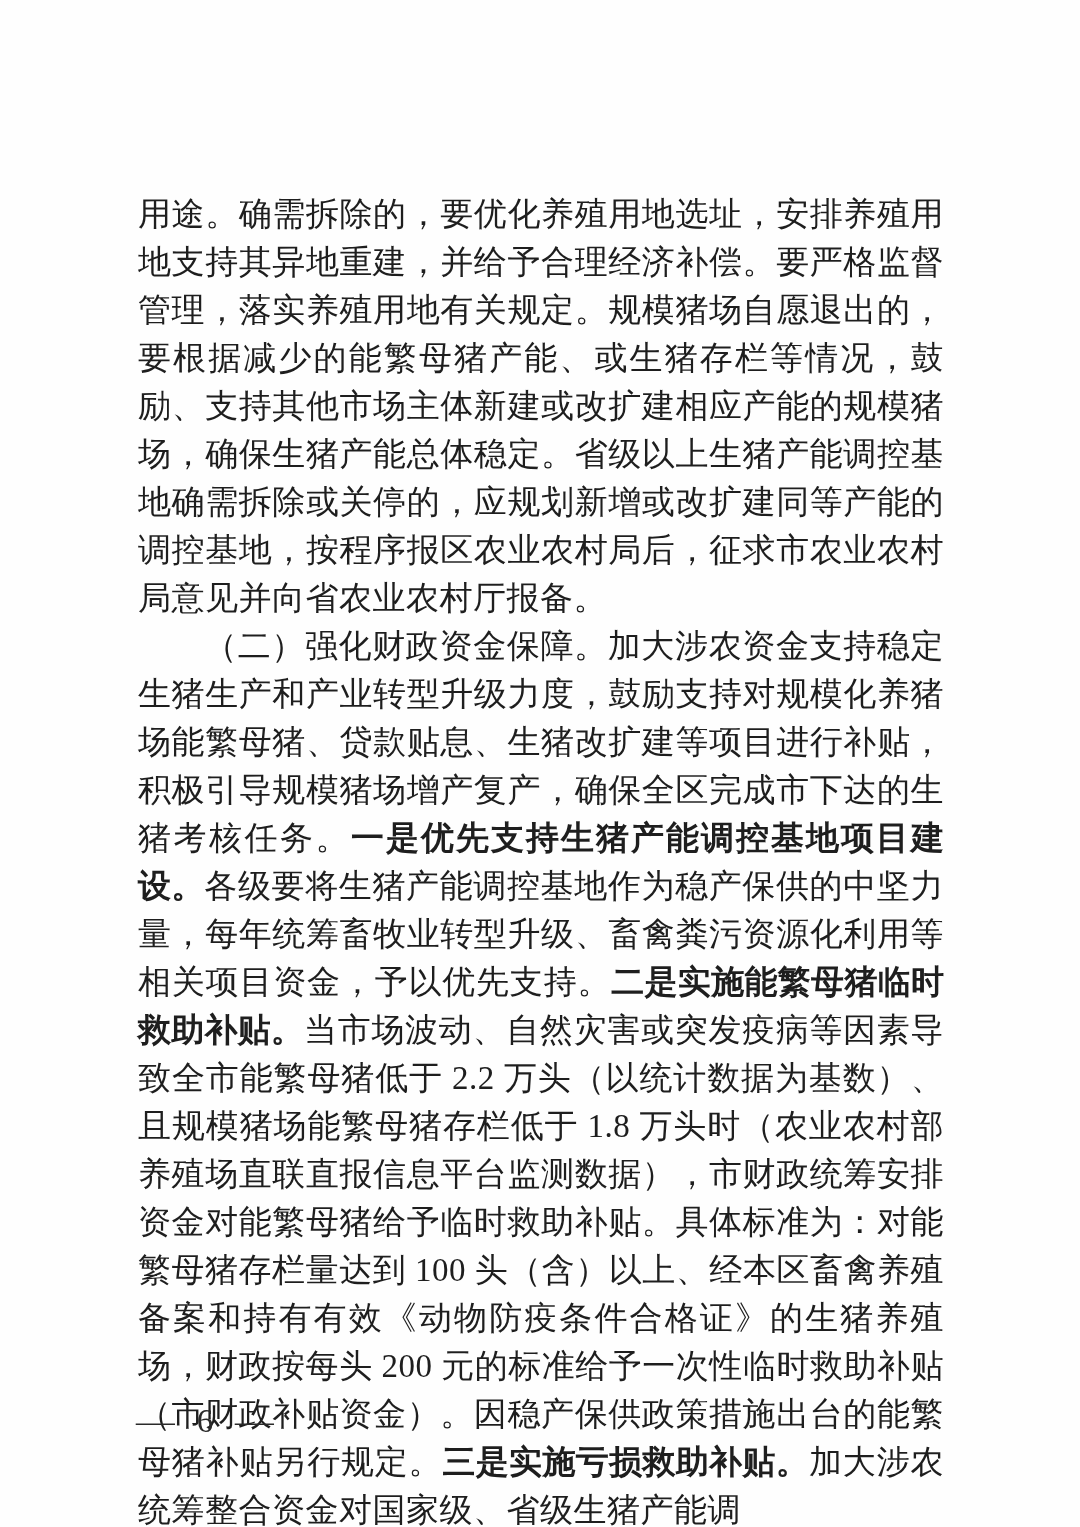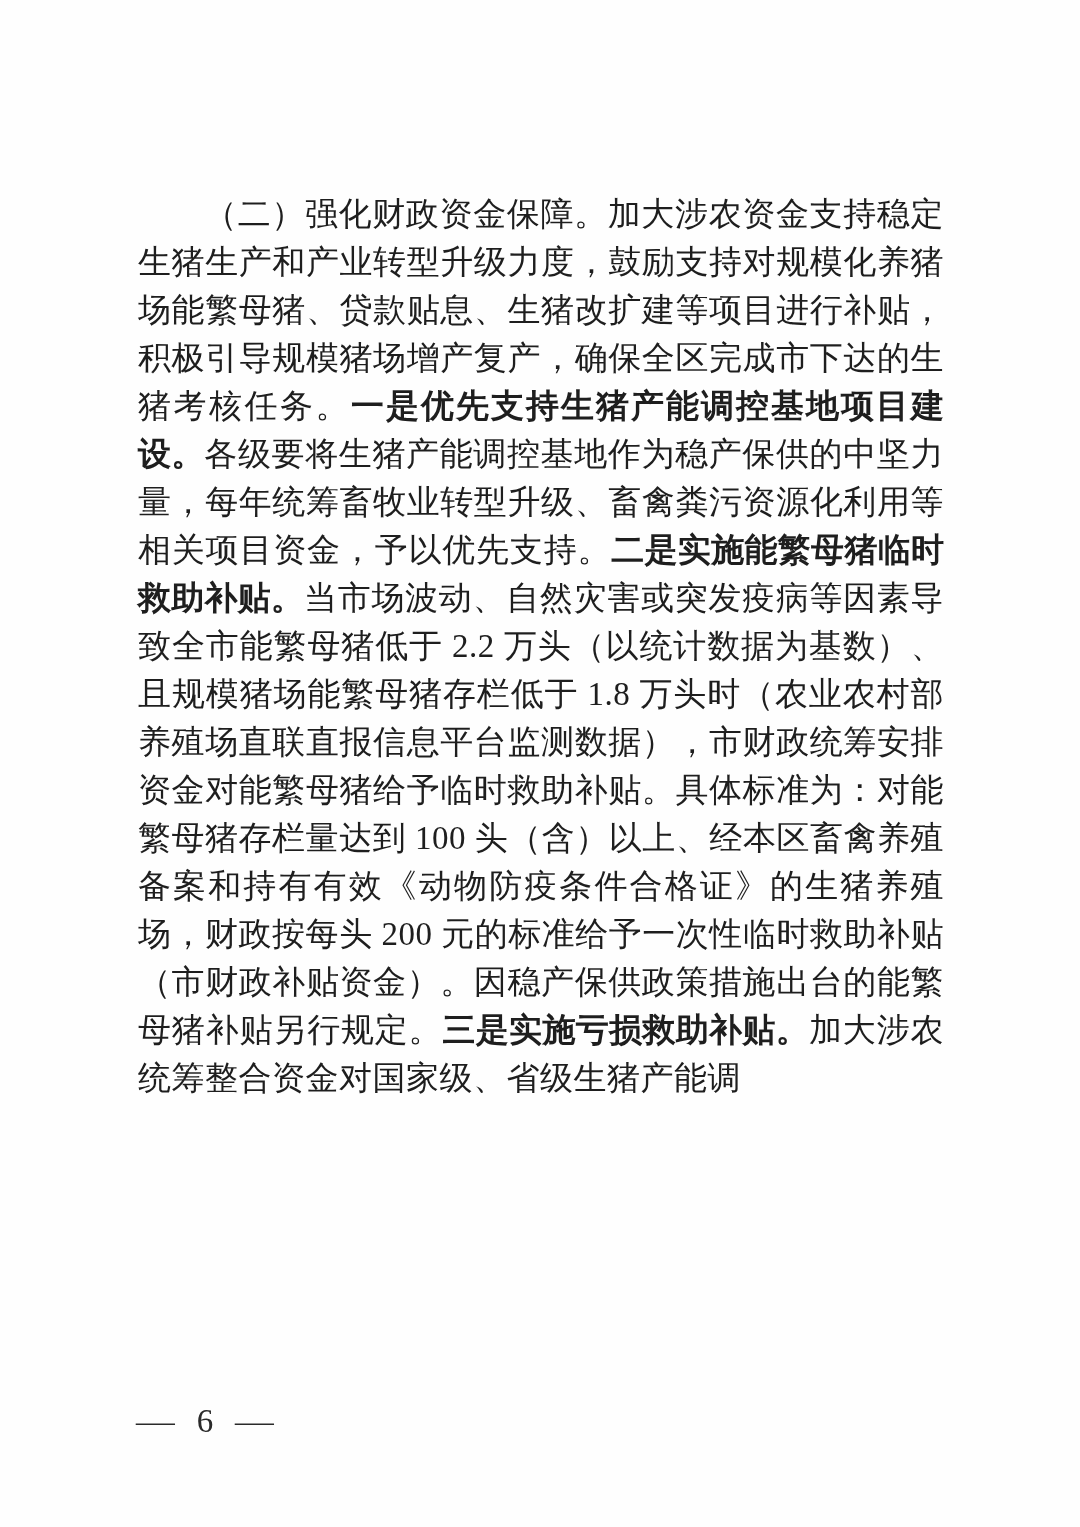--- a/index.html
+++ b/index.html
@@ -61,20 +61,21 @@
     margin: 0 14px;
     font-size: 33px;
   }
 </style>
 </head>
 <body>
 
 <div class="page">
 
   <div class="text-block">
+      <p class="para"><span class="run">用途。确需拆除的，要优化养殖用地选址，安排养殖用地支持其异地重建，并给予合理经济补偿。要严格监督管理，落实养殖用地有关规定。规模猪场自愿退出的，要根据减少的能繁母猪产能、或生猪存栏等情况，鼓励、支持其他市场主体新建或改扩建相应产能的规模猪场，确保生猪产能总体稳定。省级以上生猪产能调控基地确需拆除或关停的，应规划新增或改扩建同等产能的调控基地，按程序报区农业农村局后，征求市农业农村局意见并向省农业农村厅报备。</span></p>
       <p class="para indent"><span class="run">（二）强化财政资金保障。加大涉农资金支持稳定生猪生产和产业转型升级力度，鼓励支持对规模化养猪场能繁母猪、贷款贴息、生猪改扩建等项目进行补贴，积极引导规模猪场增产复产，确保全区完成市下达的生猪考核任务。</span><span class="run bold">一是优先支持生猪产能调控基地项目建设。</span><span class="run">各级要将生猪产能调控基地作为稳产保供的中坚力量，每年统筹畜牧业转型升级、畜禽粪污资源化利用等相关项目资金，予以优先支持。</span><span class="run bold">二是实施能繁母猪临时救助补贴。</span><span class="run">当市场波动、自然灾害或突发疫病等因素导致全市能繁母猪低于 2.2 万头（以统计数据为基数）、且规模猪场能繁母猪存栏低于 1.8 万头时（农业农村部养殖场直联直报信息平台监测数据），市财政统筹安排资金对能繁母猪给予临时救助补贴。具体标准为：对能繁母猪存栏量达到 100 头（含）以上、经本区畜禽养殖备案和持有有效《动物防疫条件合格证》的生猪养殖场，财政按每头 200 元的标准给予一次性临时救助补贴（市财政补贴资金）。因稳产保供政策措施出台的能繁母猪补贴另行规定。</span><span class="run bold">三是实施亏损救助补贴。</span><span class="run">加大涉农统筹整合资金对国家级、省级生猪产能调</span></p>
     </div>
 
   <div class="footer">
     <span class="dash">—</span>
     <span class="page-num">6</span>
     <span class="dash">—</span>
   </div>
 
 </div>

